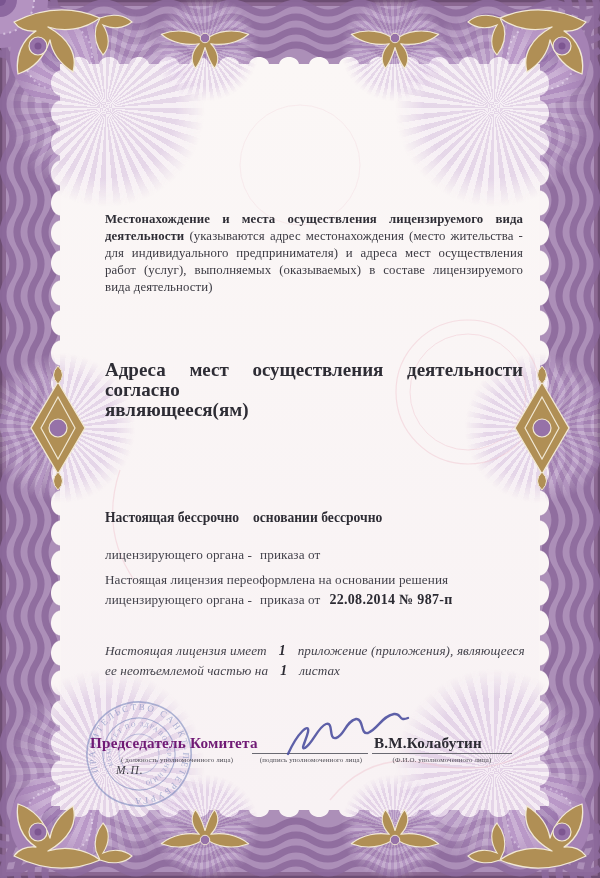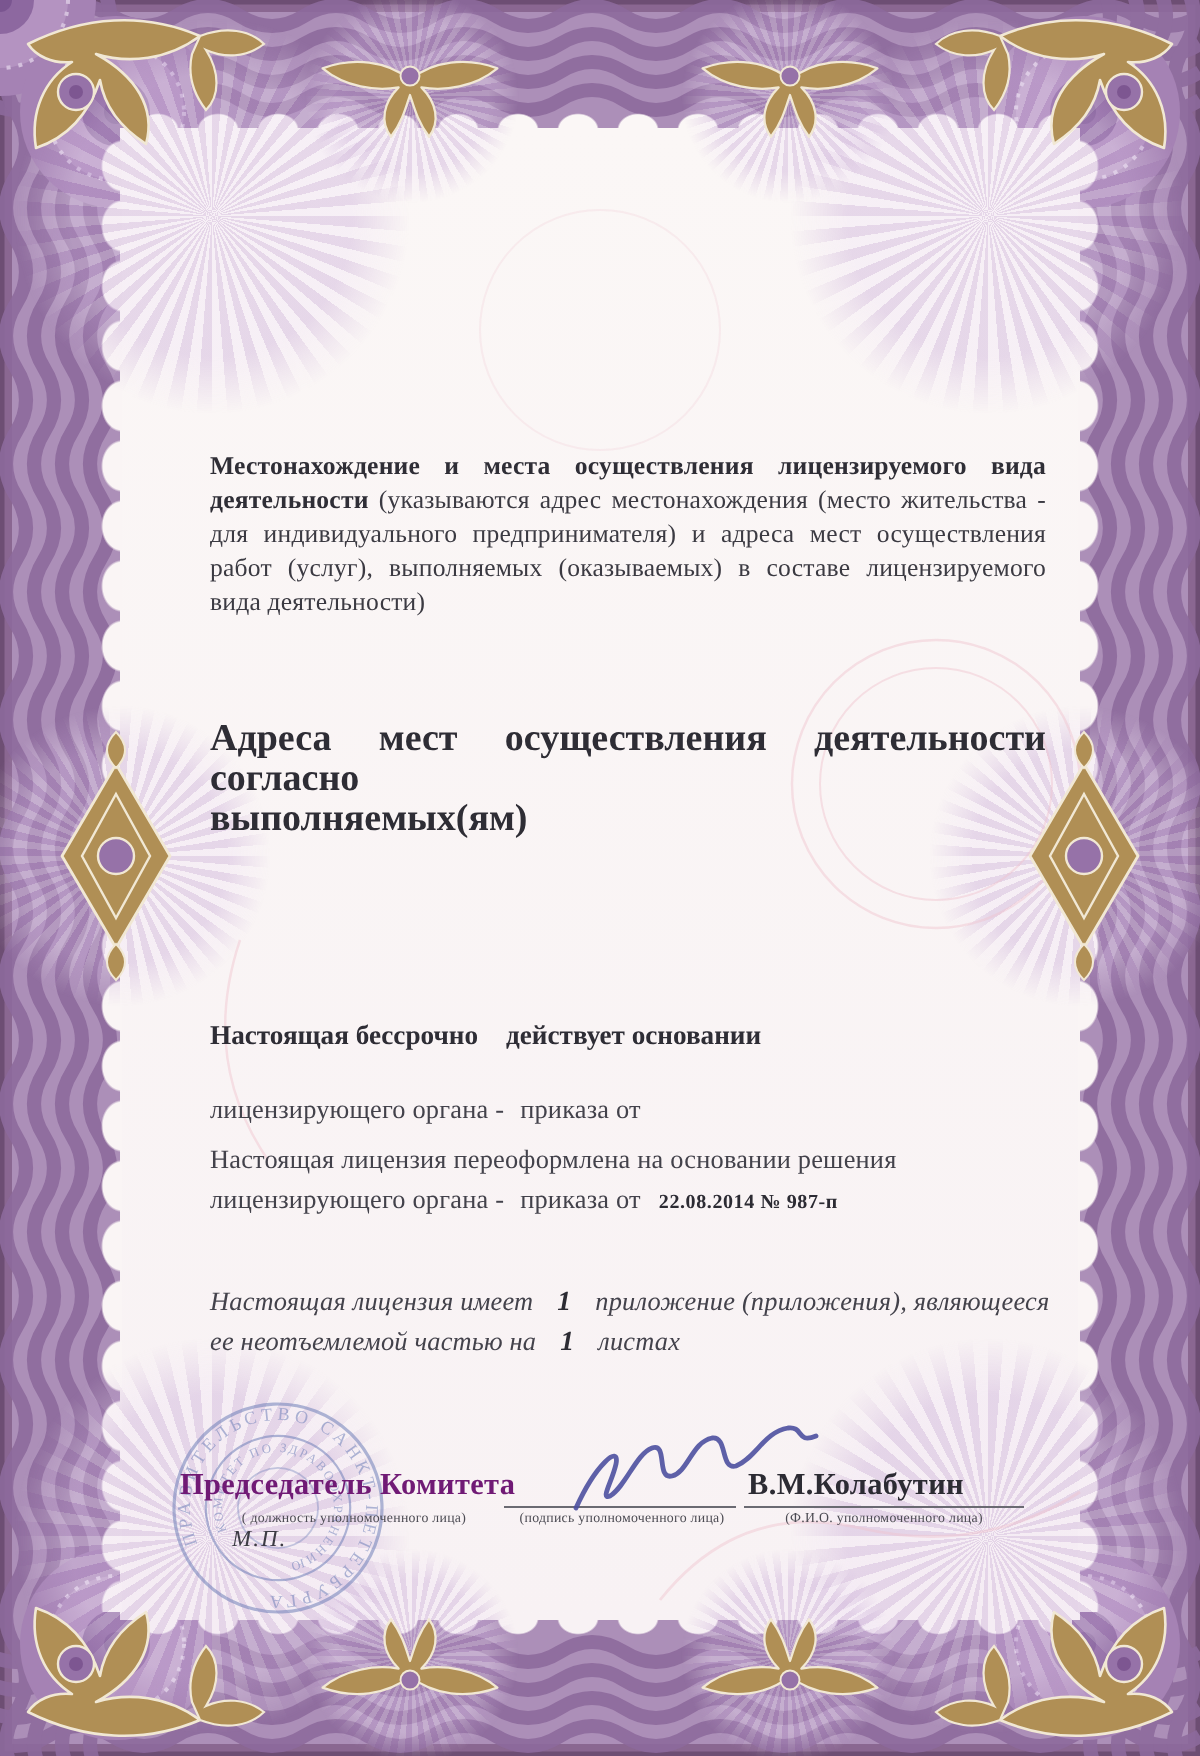--- a/index.html
+++ b/index.html
@@ -36,38 +36,38 @@
   .fan-mr{right:-16px;top:352px;width:152px;height:152px;}
   .fan-t1{left:152px;top:-6px;width:108px;height:108px;}
   .fan-t2{right:152px;top:-6px;width:108px;height:108px;}
   .fan-b1{left:152px;bottom:-4px;width:108px;height:108px;}
   .fan-b2{right:152px;bottom:-4px;width:108px;height:108px;}
   #ornament-svg{z-index:3;pointer-events:none;}
   #stamp-svg{position:absolute;left:66px;top:681px;width:146px;height:146px;z-index:4;opacity:.55;}
   
   .content{position:absolute;inset:0;z-index:5;color:#3b3a42;}
   .blk{position:absolute;}
-  .jtext{text-align:justify;margin-top:14px;}
+  .jtext{text-align:justify;}
   .loc{left:105px;top:211px;width:418px;font-size:12.8px;line-height:17px;letter-spacing:.1px;}
   .loc .lead{font-weight:bold;color:#2f2e36;}
   .addr{left:64px;top:286px;width:472px;text-align:center;font-weight:bold;
         font-size:13.2px;line-height:21px;color:#2c2b33;white-space:nowrap;}
   .addr .l2{white-space:normal;}
   .adresa{left:105px;top:360px;width:418px;font-weight:bold;font-size:19px;line-height:20px;color:#2e2d35;}
   .adresa .j1{text-align:justify;text-align-last:justify;}
   .validity{left:105px;top:510px;font-size:13.6px;font-weight:bold;color:#2e2d35;}
   .validity .val{margin-left:14px;}
   .para{font-size:13.2px;line-height:20px;color:#43424b;letter-spacing:.1px;}
   .granted{left:105px;top:545px;}
   .reissued{left:105px;top:570px;}
   .appendix{left:105px;top:641px;font-style:italic;}
   .gap8{display:inline-block;width:8px;}
   .gap12{display:inline-block;width:12px;}
   .bnum{font-weight:bold;color:#2c2b33;font-size:13.8px;}
-  .bdate{font-weight:bold;color:#2c2b33;font-size:10px;margin-left:9px;letter-spacing:.3px;}
+  .bdate{font-weight:bold;color:#2c2b33;font-size:14px;margin-left:9px;letter-spacing:.3px;}
   .footer-pos{left:90px;top:734px;font-size:15.2px;font-weight:bold;color:#701a75;letter-spacing:.2px;}
   .sigline{position:absolute;border-bottom:1px solid #6a6a72;height:20px;}
   .line-sign{left:252px;top:733px;width:116px;}
   .line-name{left:372px;top:733px;width:140px;}
   .footer-name{left:374px;top:734px;font-size:15.2px;font-weight:bold;color:#2c2b33;letter-spacing:.2px;}
   .caption{position:absolute;font-size:6.9px;color:#4c4b53;text-align:center;letter-spacing:.15px;}
   .cap-pos{left:92px;top:756px;width:170px;}
   .cap-sign{left:246px;top:756px;width:130px;}
   .cap-name{left:368px;top:756px;width:148px;}
   #signature-svg{position:absolute;left:282px;top:710px;width:130px;height:52px;z-index:6;}
@@ -192,25 +192,25 @@
 <div class="content">
 
   <div class="blk loc jtext">
     <span class="lead">Местонахождение и места осуществления лицензируемого вида деятельности</span>
     <span>(указываются адрес местонахождения (место жительства - для индивидуального предпринимателя) и адреса мест осуществления работ (услуг), выполняемых (оказываемых) в составе лицензируемого вида деятельности)</span>
   </div>
 
 
   <div class="blk adresa">
     <div class="j1">Адреса мест осуществления деятельности согласно</div>
-    <div>выполняемых(ям)</div>
+    <div>являющееся(ям)</div>
   </div>
 
   <div class="blk validity">
-    <span>Настоящая бессрочно</span><span class="val">действует основании</span>
+    <span>Настоящая бессрочно</span><span class="val">основании бессрочно</span>
   </div>
 
   <div class="blk para granted">
     <div>
       <span>лицензирующего органа -</span><span class="gap8"></span><span>приказа от</span>
     </div>
   </div>
 
   <div class="blk para reissued">
     <div>Настоящая лицензия переоформлена на основании решения</div>

